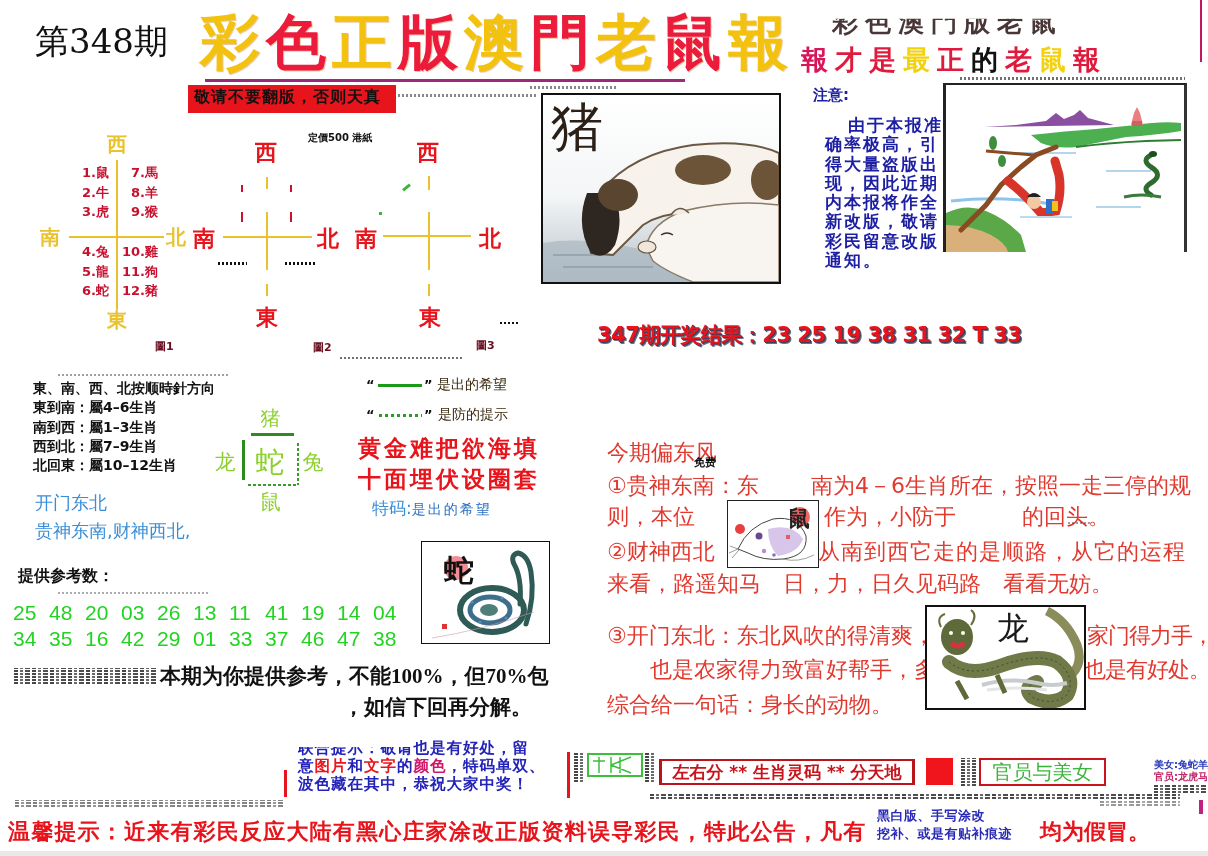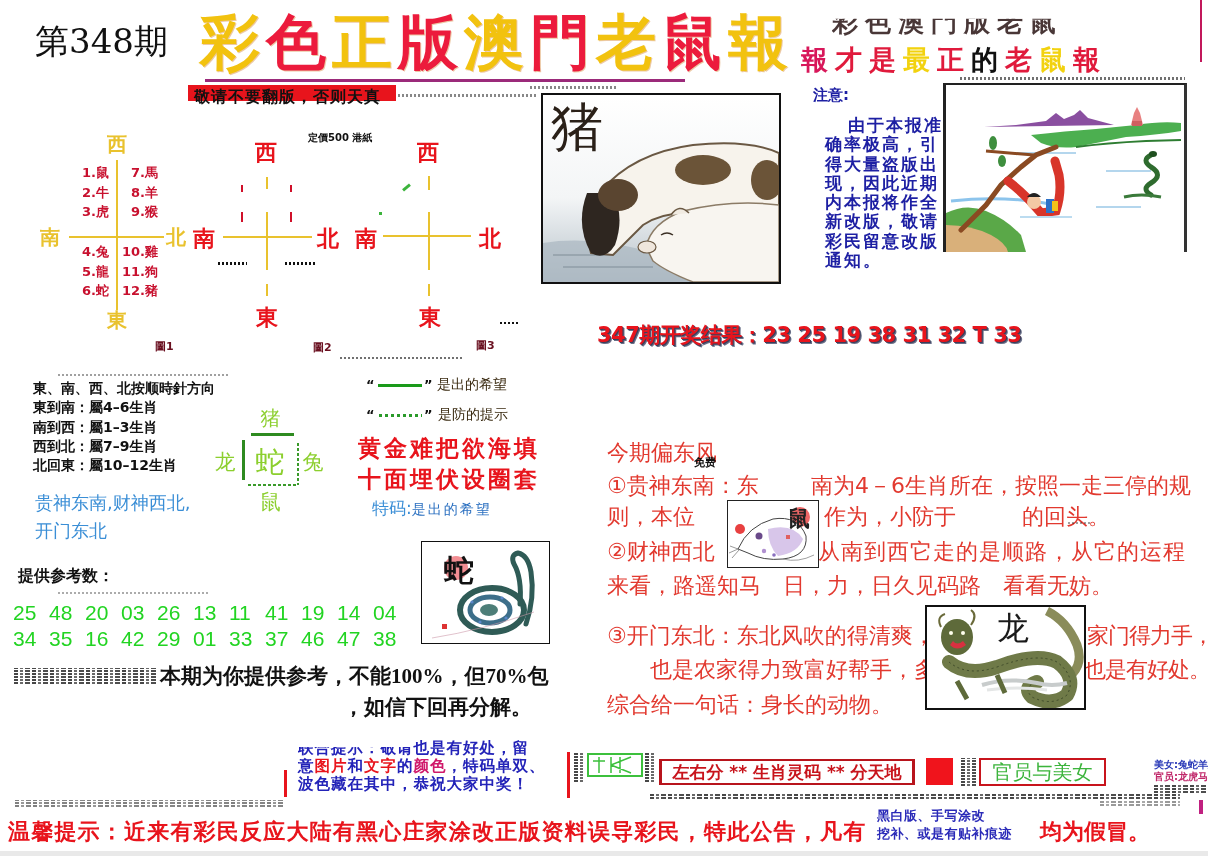--- a/index.html
+++ b/index.html
@@ -30,21 +30,21 @@
 </div>
 <div class="abs" style="left: 205px; top: 79px; width: 480px; height: 3px; background: rgb(155, 42, 122);"></div>
 
 <div class="abs b" style="left:832px;top:6px;font-size:26px;line-height:32px;letter-spacing:7px;color:#2a1515;clip-path:inset(40% 0 0 0);opacity:.85">彩色澳門版老鼠</div>
 
 <div class="abs b" style="left:801px;top:44px;font-size:27px;line-height:32px;letter-spacing:7px">
   <span style="color: rgb(216, 23, 90);">報</span><span style="color: rgb(224, 26, 60);">才</span><span style="color: rgb(224, 26, 60);">是</span><span style="color: rgb(242, 210, 15);">最</span><span style="color: rgb(224, 26, 60);">正</span><span style="color: rgb(17, 17, 17);">的</span><span style="color: rgb(224, 26, 60);">老</span><span style="color: rgb(242, 210, 15);">鼠</span><span style="color: rgb(224, 26, 60);">報</span>
 </div>
 <div class="abs" style="left: 1200px; top: 0px; width: 2px; height: 62px; background: rgb(194, 24, 91);"></div>
 
-<div class="abs b" style="left: 188px; top: 85px; width: 208px; height: 16px; line-height: 23px; font-size: 16px; padding-left: 6px; letter-spacing: 1px; color: rgb(17, 17, 17); background: rgb(232, 20, 28);">敬请不要翻版，否则天真</div>
+<div class="abs b" style="left: 188px; top: 85px; width: 208px; height: 28px; line-height: 23px; font-size: 16px; padding-left: 6px; letter-spacing: 1px; color: rgb(17, 17, 17); background: rgb(232, 20, 28);">敬请不要翻版，否则天真</div>
 <div class="abs dots" style="left:398px;top:94px;width:140px;height:3px;opacity:.5"></div>
 <div class="abs dots" style="left:530px;top:86px;width:88px;height:3px;opacity:.5"></div>
 
 <div class="abs" style="left:0;top:0">
   <div class="abs dir-y" style="left:107px;top:133px">西</div>
   <div class="abs dir-y" style="left:40px;top:226px">南</div>
   <div class="abs dir-y" style="left:166px;top:226px">北</div>
   <div class="abs dir-y" style="left:107px;top:309px">東</div>
   <div class="abs yline" style="left:116px;top:160px;width:2px;height:150px"></div>
   <div class="abs yline" style="left:69px;top:236px;width:95px;height:2px"></div>
@@ -178,22 +178,22 @@
 <div class="abs b" style="left:33px;top:379px;font-size:14px;line-height:19.3px;color:#111">
   <div>東、南、西、北按顺時針方向</div>
   <div>東到南：屬4–6生肖</div>
   <div>南到西：屬1–3生肖</div>
   <div>西到北：屬7–9生肖</div>
   <div>北回東：屬10–12生肖</div>
 </div>
 <div class="abs dots" style="left:58px;top:374px;width:170px;height:2px;opacity:.4"></div>
 
 <div class="abs" style="left: 35px; top: 489px; font-size: 18px; line-height: 28px; color: rgb(58, 142, 214);">
+  <div>开门东北</div>
   <div>贵神东南,财神西北,</div>
-  <div>开门东北</div>
 </div>
 
 <div class="abs" style="left:0;top:0">
   <div class="abs cross" style="left:258px;top:405px;width:25px;font-size:20px">猪</div>
   <div class="abs cross" style="left:213px;top:448px;width:24px;font-size:21px">龙</div>
   <div class="abs cross" style="left:252px;top:443px;width:36px;font-size:29px">蛇</div>
   <div class="abs cross" style="left:301px;top:448px;width:24px;font-size:21px">兔</div>
   <div class="abs cross" style="left:258px;top:488px;width:25px;font-size:21px">鼠</div>
   <div class="abs" style="left:251px;top:433px;width:43px;height:3px;background:#2e8b20"></div>
   <div class="abs" style="left:242px;top:440px;width:3px;height:40px;background:#2e8b20"></div>
@@ -258,21 +258,21 @@
 <div class="abs an" style="left: 811px; top: 473px; color: rgb(226, 57, 47);">南为4－6生肖所在，按照一走三停的规</div>
 
 <div class="abs an" style="left: 607px; top: 504px; color: rgb(226, 57, 47);">则，本位</div>
 <div class="abs an" style="left: 824px; top: 504px; color: rgb(226, 57, 47);">作为，小防于</div>
 <div class="abs an" style="left: 1022px; top: 504px; color: rgb(226, 57, 47);">的回头。</div>
 <div class="abs dots" style="left:1068px;top:522px;width:24px;height:2px;opacity:.4"></div>
 
 <div class="abs an" style="left: 607px; top: 539px; color: rgb(226, 57, 47);">②财神西北</div>
 <div class="abs an" style="left: 818px; top: 539px; letter-spacing: 1px; color: rgb(226, 57, 47);">从南到西它走的是顺路，从它的运程</div>
 
-<div class="abs an" style="left: 607px; top: 573px; color: rgb(226, 57, 47);">来看，路遥知马　日，力，日久见码路　看看无妨。</div>
+<div class="abs an" style="left: 607px; top: 573px; color: rgb(226, 57, 47); font-family: Liberation Mono, monospace;">来看，路遥知马　日，力，日久见码路　看看无妨。</div>
 
 <div class="abs an" style="left: 607px; top: 623px; color: rgb(226, 57, 47);">③开门东北：东北风吹的得清爽，</div>
 <div class="abs an" style="left: 1087px; top: 623px; letter-spacing: -1px; color: rgb(226, 57, 47);">家门得力手，</div>
 
 <div class="abs an" style="left: 650px; top: 657px; color: rgb(226, 57, 47);">也是农家得力致富好帮手，多</div>
 <div class="abs an" style="left: 1084px; top: 657px; letter-spacing: -1px; color: rgb(226, 57, 47);">也是有好处。</div>
 
 <div class="abs an" style="left: 607px; top: 692px; color: rgb(226, 57, 47);">综合给一句话：身长的动物。</div>
 
 <div class="abs" style="left:727px;top:500px;width:92px;height:68px;border:1.5px solid #222;background:#fff;overflow:hidden">

